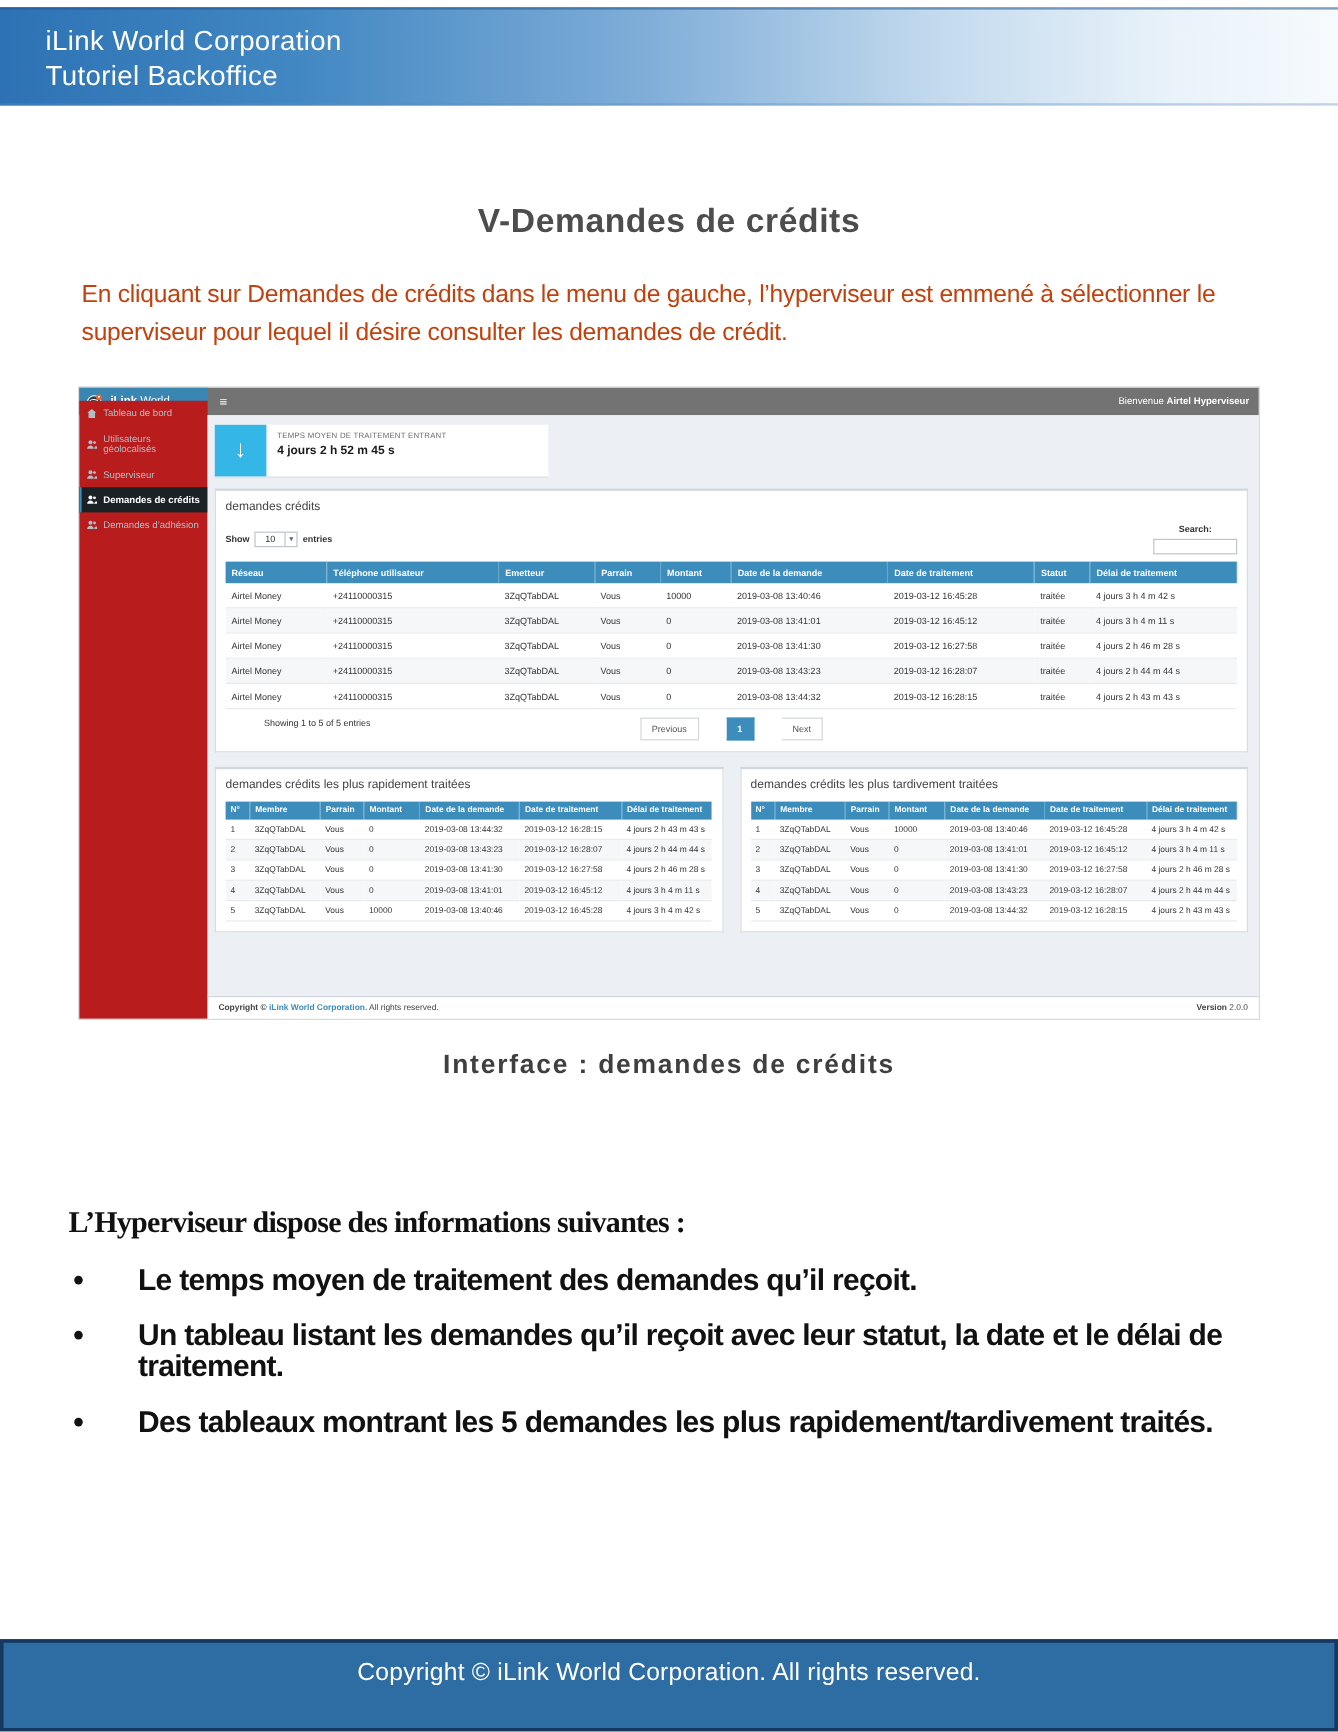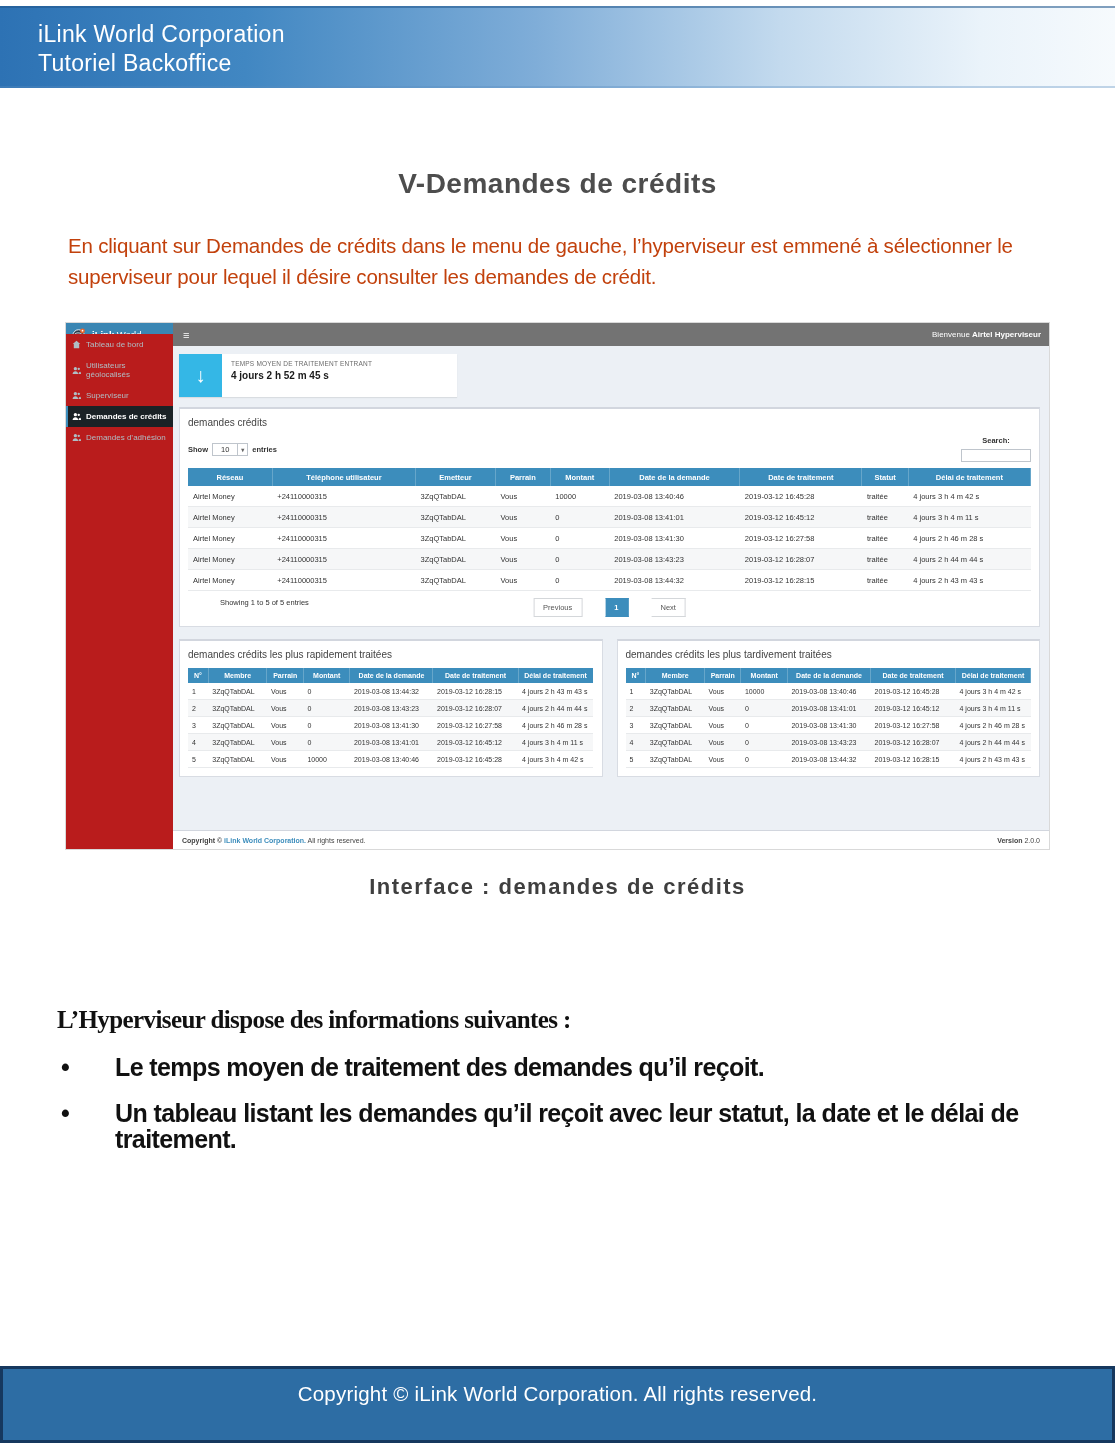--- a/index.html
+++ b/index.html
@@ -77,21 +77,21 @@
   .controls { display:flex; align-items:center; font-size:7.5px; font-weight:700;
     color:#333; margin-bottom:6px; }
   .select-box { display:inline-flex; align-items:center; border:1px solid #bfc5cc;
     margin:0 4px; height:13px; cursor:pointer; background:#fff; }
   .select-box .val { padding:0 8px; font-weight:400; font-size:7.5px; }
   .select-box .chev { border-left:1px solid #bfc5cc; padding:0 3px; font-size:6px; color:#666; height:100%; display:flex; align-items:center; }
   .search-wrap { margin-left:auto; display:flex; align-items:center; gap:4px;flex-direction:column; }
   .search-wrap input { width:70px; height:13px; border:1px solid #bfc5cc; font-size:7.5px; padding:0 3px; }
 
   table { width:100%; border-collapse:collapse; table-layout:fixed; }
-  th { background:#3c8dbc; color:#fff; text-align:center; font-weight:700;
+  th { background:#3c8dbc; color:#fff; text-align:left; font-weight:700;
     border-right:1px solid rgba(255,255,255,.22); cursor:pointer; }
   td { color:#333; border-bottom:1px solid #e8eaec; overflow:hidden; white-space:nowrap; }
   tbody tr:nth-child(even) td { background:#f6f7f8; }
 
   .dt-table th { font-size:7.5px; padding:4.5px 5px; }
   .dt-table td { font-size:7.5px; padding:5.5px 5px; }
   .dt-table th:nth-child(1){width:10%} .dt-table th:nth-child(2){width:17%}
   .dt-table th:nth-child(3){width:9.5%} .dt-table th:nth-child(4){width:6.5%}
   .dt-table th:nth-child(5){width:7%}  .dt-table th:nth-child(6){width:15.5%}
   .dt-table th:nth-child(7){width:14.5%} .dt-table th:nth-child(8){width:5.5%}
@@ -446,16 +446,17 @@
 
 </div>
 
 <div class="doc-caption">Interface : demandes de crédits</div>
 
 <div class="info-block">
   <div class="heading">L’Hyperviseur dispose des informations suivantes :</div>
   <ul>
     <li>Le temps moyen de traitement des demandes qu’il reçoit.</li>
     <li>Un tableau listant les demandes qu’il reçoit avec leur statut, la date et le délai de traitement.</li>
+    <li>Des tableaux montrant les 5 demandes les plus rapidement/tardivement traités.</li>
   </ul>
 </div>
 
 <div class="page-footer">Copyright © iLink World Corporation. All rights reserved.</div>
 
 </body></html>

